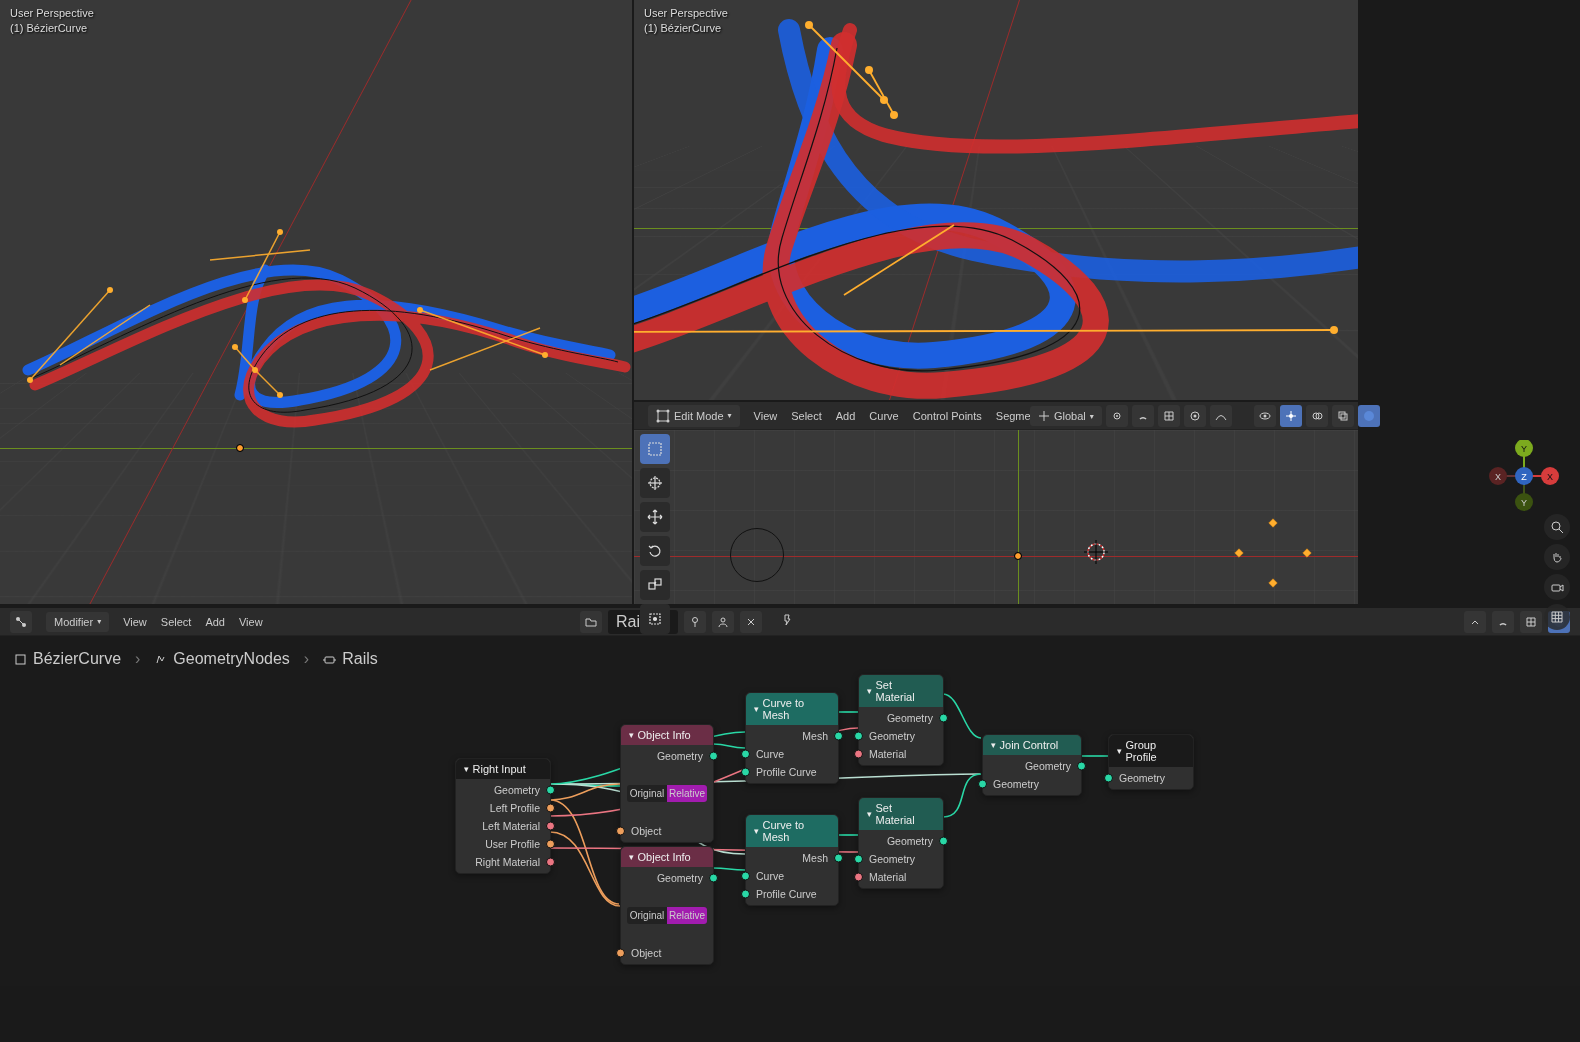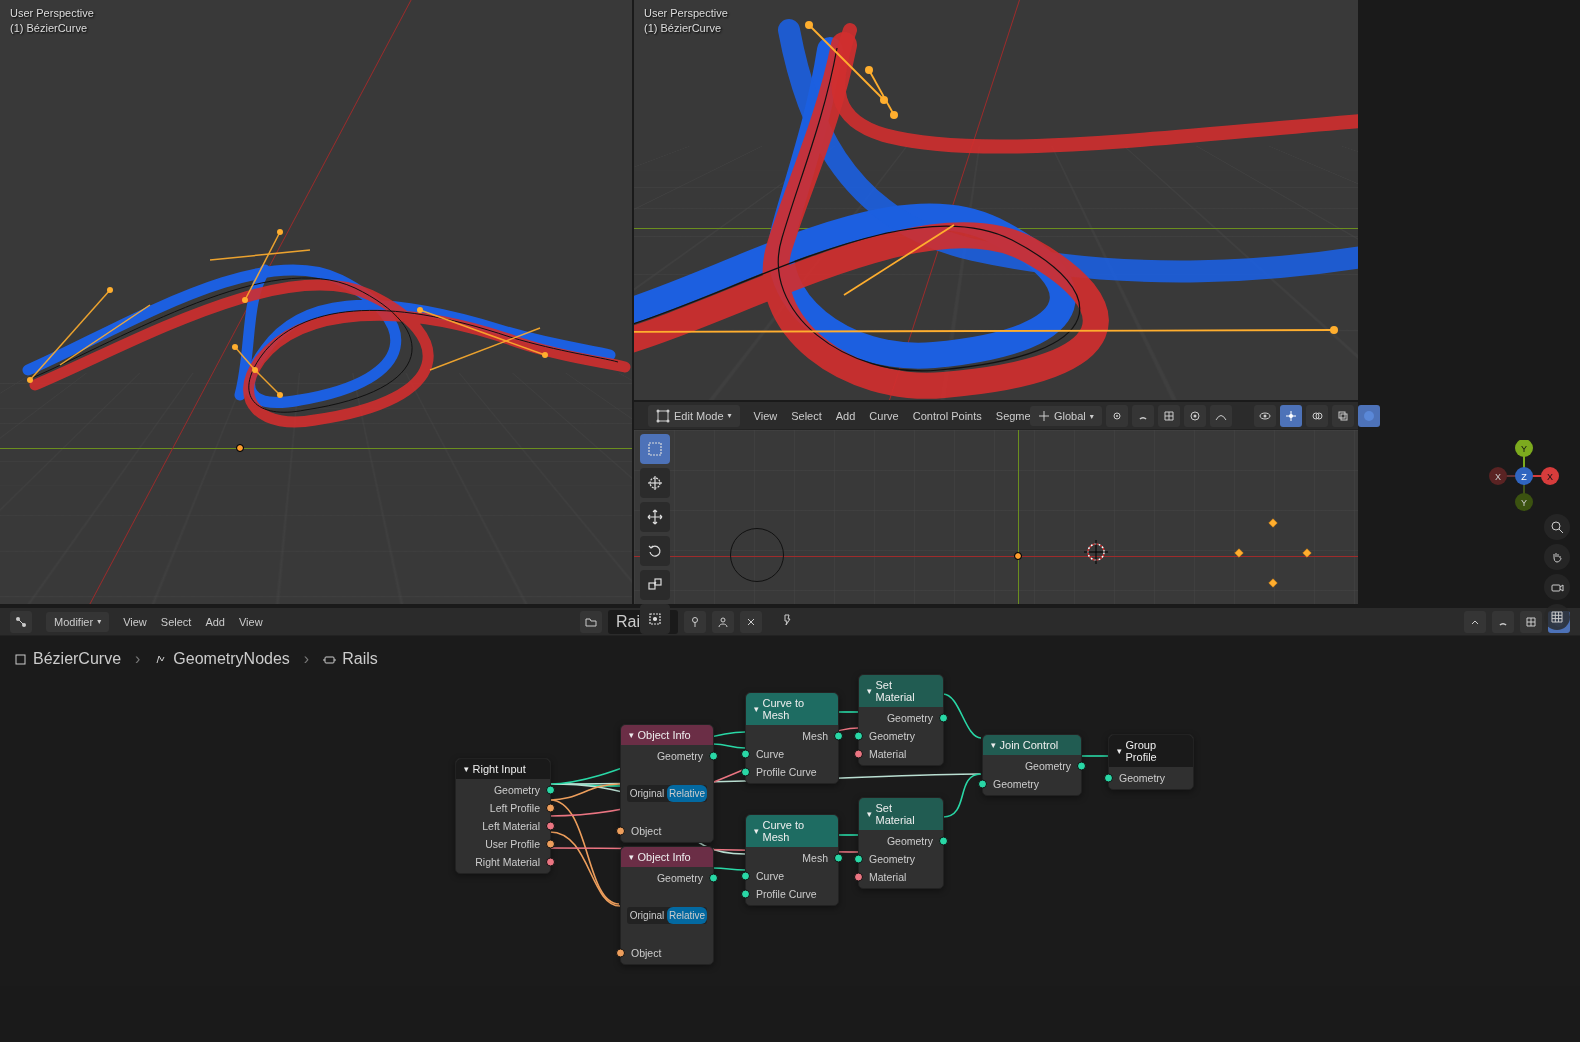--- a/index.html
+++ b/index.html
@@ -80,21 +80,21 @@
 .node-row.right { justify-content: flex-end; }
 .node-row.left { justify-content: flex-start; }
 .socket { position: absolute; width: 9px; height: 9px; border-radius: 50%; border: 1px solid #111; top: 50%; transform: translateY(-50%); }
 .socket.out { right: -5px; }
 .socket.in { left: -5px; }
 .sock-geom { background: #29d8a6; }
 .sock-obj { background: #ed9e5c; }
 .sock-mat { background: #eb7582; }
 .toggle-row { display: flex; margin: 20px 6px; border-radius: 3px; overflow: hidden; background: #222; }
 .toggle-row span { flex: 1; text-align: center; padding: 3px 0; font-size: 10px; cursor: pointer; }
-.toggle-row span.active { background: #0369a1; border-radius: 6px; }
+.toggle-row span.active { background: #a21caf; }
 
 .links { position: absolute; left: 0; top: 0; width: 100%; height: 100%; pointer-events: none; }
 </style>
 </head>
 <body>
 
 <div class="vp vp-tl">
   <div class="grid-floor"></div>
   <div class="axis-x"></div>
   <div class="axis-y"></div>

